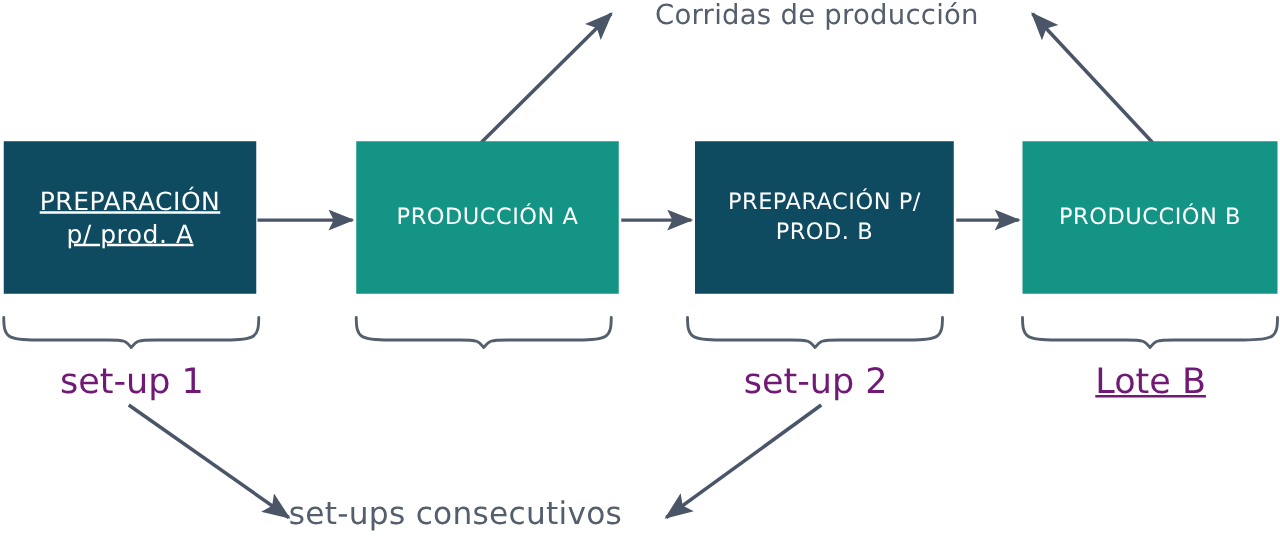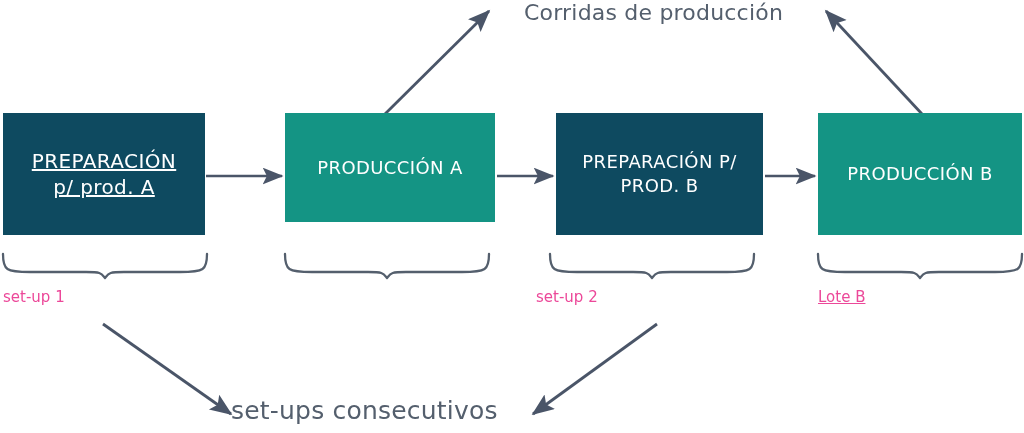--- a/index.html
+++ b/index.html
@@ -37,48 +37,49 @@
     box-sizing: border-box;
     padding: 4px 8px;
   }
   .node-dark { background: #0e4a60; }
   .node-teal { background: #149484; }
   .node .node-label {
     display: block;
     white-space: pre-line;
   }
   #node-prep-a { left: 3px;   top: 113px; width: 202px; height: 122px; text-decoration: underline; }
-  #node-prod-a { left: 285px; top: 113px; width: 210px; height: 109px; }
+  #node-prod-a { left: 285px; top: 113px; width: 210px; height: 122px; }
   #node-prep-b { left: 556px; top: 113px; width: 207px; height: 122px; }
   #node-prod-b { left: 818px; top: 113px; width: 204px; height: 122px; }
 
   #node-prep-a .node-label { font-size: 20px; }
   #node-prod-a .node-label { font-size: 18px; }
   #node-prep-b .node-label { font-size: 18px; }
   #node-prod-b .node-label { font-size: 18px; }
 
   .caption {
     position: absolute;
     color: #545f6d;
     font-size: 23px;
     letter-spacing: 0.2px;
     white-space: nowrap;
   }
   #title-corridas { left: 524px; top: 0px; font-size: 22px; }
   #caption-setups { left: 231px; top: 396px; font-size: 25px; }
 
   .brace-label {
     position: absolute;
-    color: #ec4899;
-    font-size: 15px;
+    color: #701a75;
+    font-size: 28px;
+    text-align: center;
     white-space: nowrap;
   }
   #label-setup-1 { left: 3px;   top: 288px; width: 205px; }
   #label-lote-a  { left: 285px; top: 288px; width: 205px; }
-  #label-setup-2 { left: 536px; top: 288px; width: 205px; }
+  #label-setup-2 { left: 550px; top: 288px; width: 205px; }
   #label-lote-b  { left: 818px; top: 288px; width: 205px; text-decoration: underline; }
 </style>
 </head>
 <body>
 
 <div id="stage">
 
   <svg class="svg-layer" viewBox="0 0 1024 433" xmlns="http://www.w3.org/2000/svg">
     <defs>
       <marker id="ah" markerWidth="9" markerHeight="9" refX="7.4" refY="3.2" orient="auto" markerUnits="strokeWidth">

